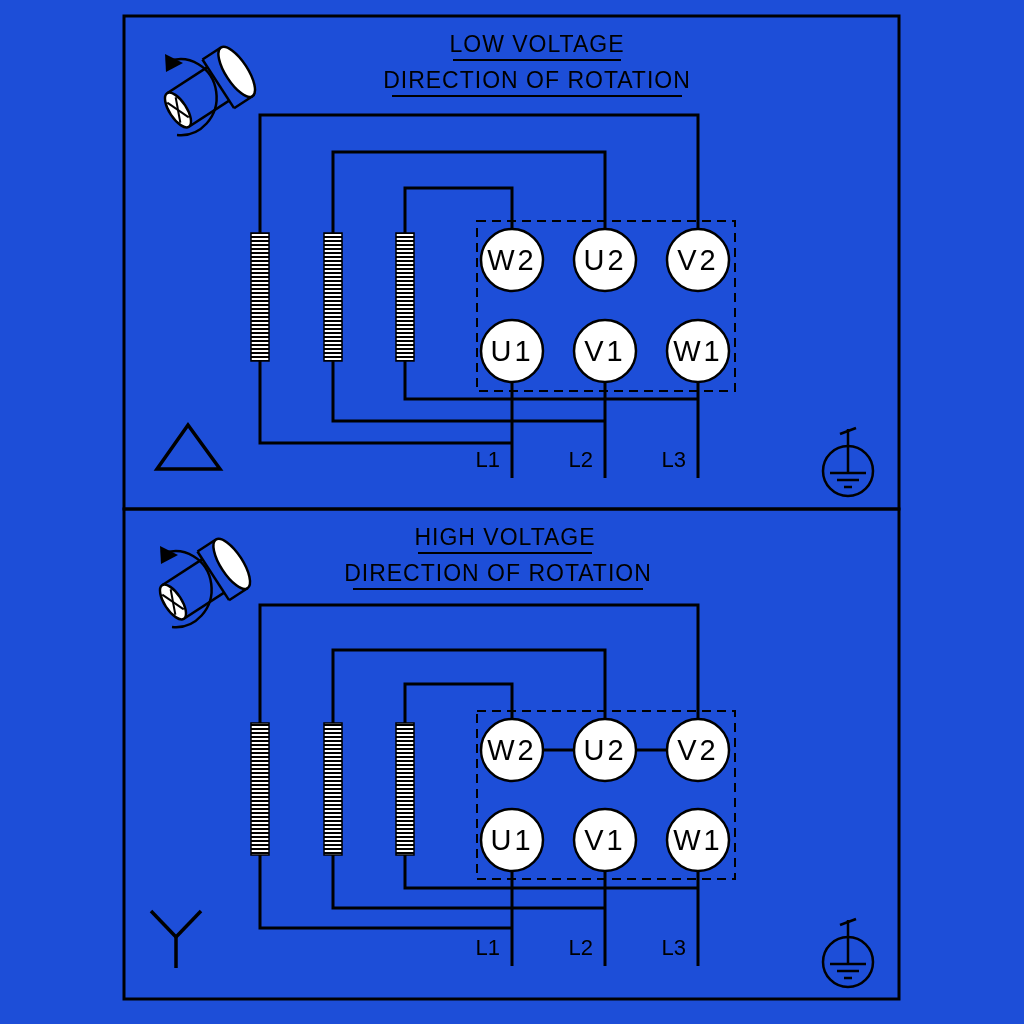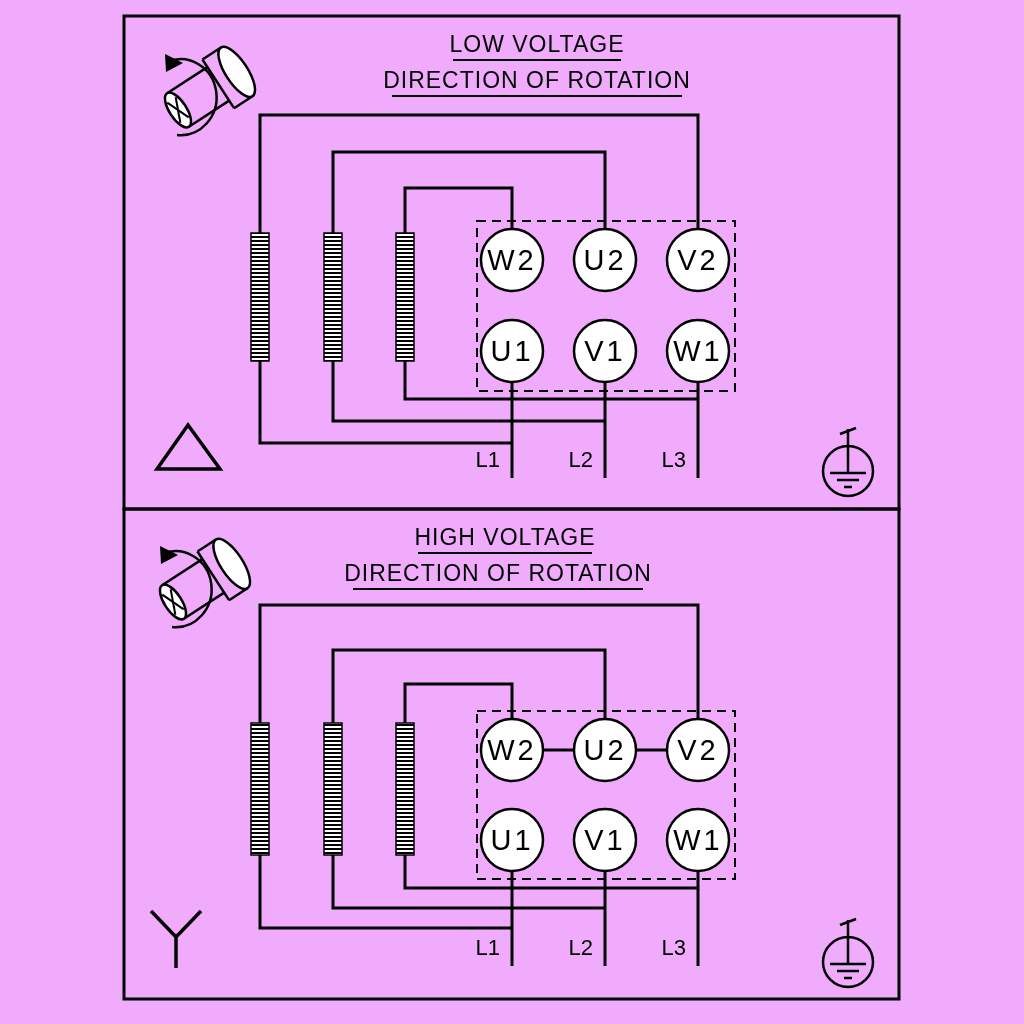--- a/index.html
+++ b/index.html
@@ -1,17 +1,17 @@
 <!DOCTYPE html>
 <html><head>
 <meta charset="utf-8">
 <title>Diagram</title>
 <style>
   html,body{margin:0;padding:0;background:#ffffff;}
-  .stage{width:1024px;height:1024px;position:relative;background:#f0abfc;}
+  .stage{width:1024px;height:1024px;position:relative;background:#1d4ed8;}
   svg text{fill:#000;font-family:"Liberation Sans",sans-serif;}
   .panel-title{font-size:23px;text-anchor:middle;letter-spacing:1px;}
   .tlabel{font-size:29px;letter-spacing:3px;text-anchor:middle;}
   .llabel{font-size:22px;text-anchor:end;}
   .border{fill:none;stroke:#000;stroke-width:3;}
   .wire{fill:none;stroke:#000;stroke-width:3;}
   .thin{fill:none;stroke:#000;stroke-width:2.5;}
   .circ{fill:#fff;stroke:#000;stroke-width:2.5;}
   .dashedbox{fill:none;stroke:#000;stroke-width:2;stroke-dasharray:9 6;}
   .winding{fill:url(#hatch);stroke:#000;stroke-width:1.5;}

